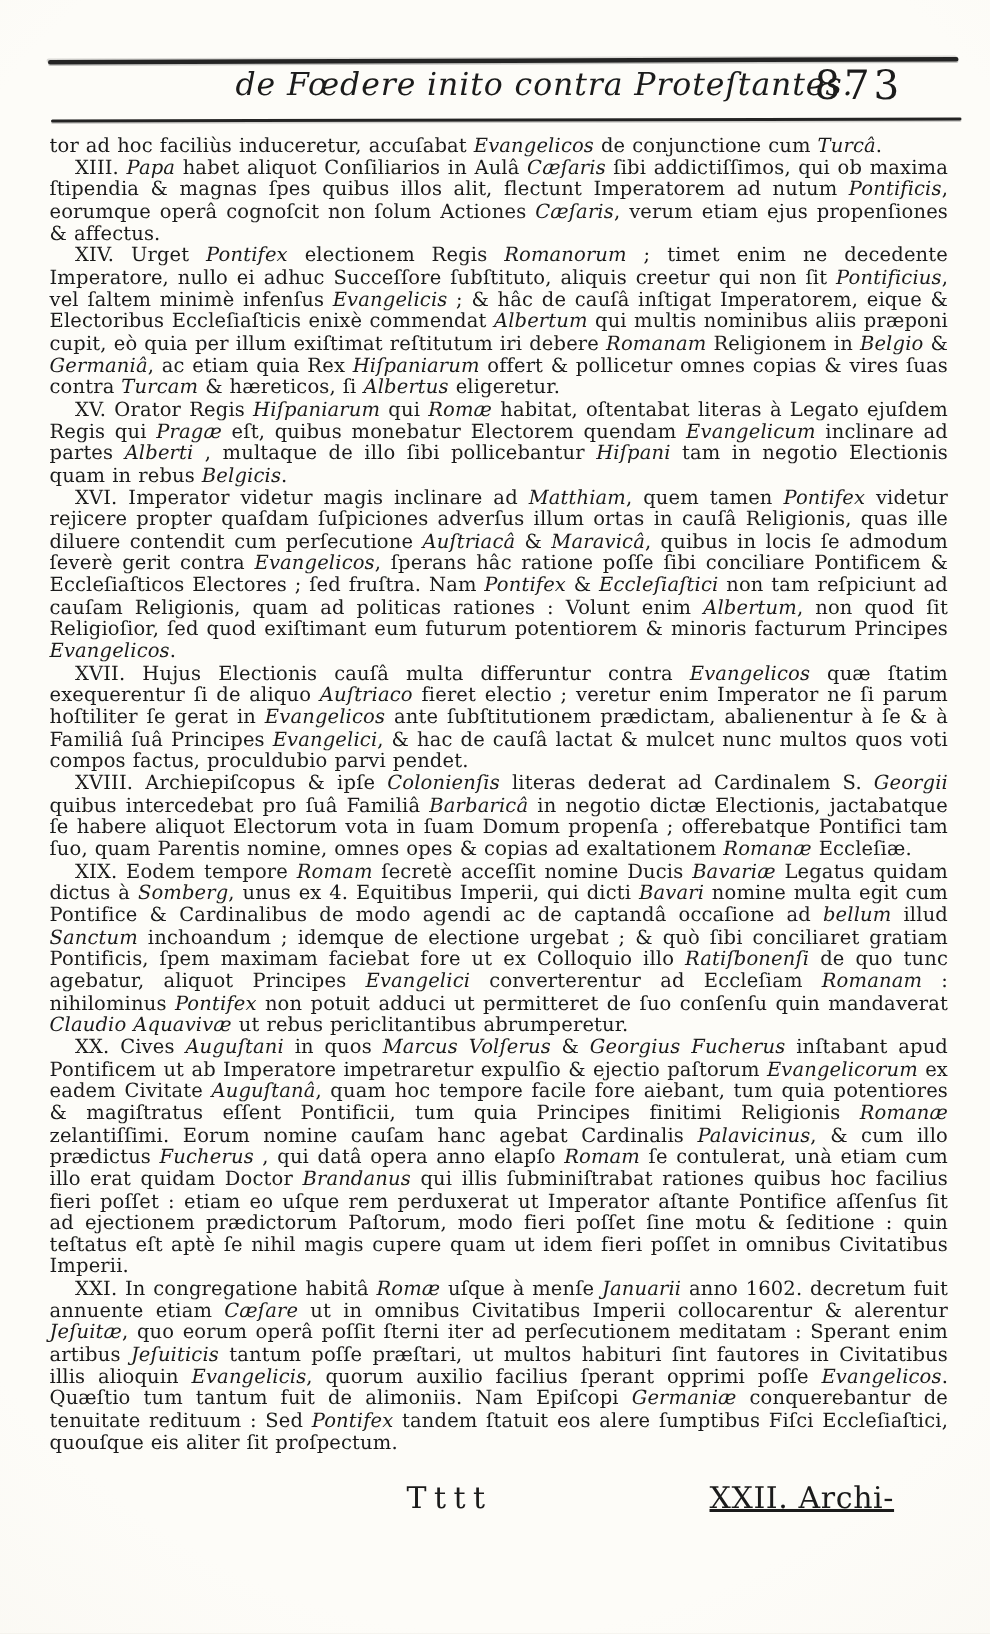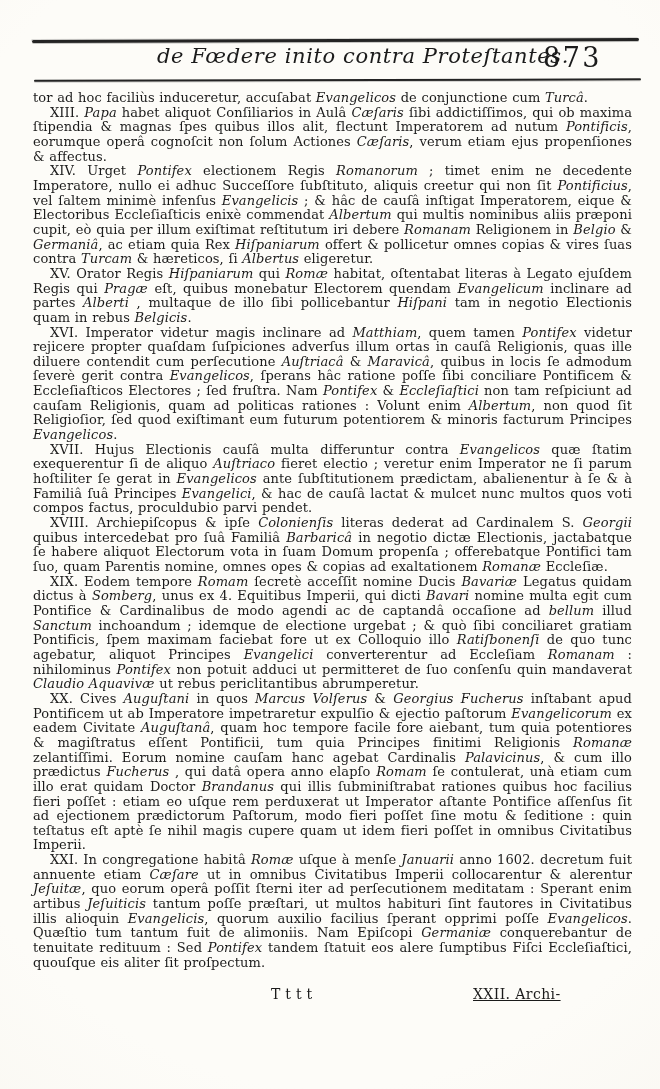--- a/index.html
+++ b/index.html
@@ -36,21 +36,21 @@
   .bodytext {
     position: absolute; left: 33px; top: 91px; width: 599px;
     font-size: 13px; line-height: 14.65px;
     text-align: justify; letter-spacing: 0.1px; word-spacing: 0.4px;
   }
   .bodytext p { margin: 0; text-indent: 17px; }
   .bodytext p.first { text-indent: 0; }
   .it { font-style: italic; }
   .footer {
     position: absolute; left: 33px; top: 986px; width: 599px; height: 20px;
-    font-size: 14px;
+    font-size: 20px;
   }
   .sig { position: absolute; left: 238px; letter-spacing: 5px; }
   .catchword { position: absolute; left: 440px; letter-spacing: 0.4px; text-decoration: underline; }
 </style>
 </head>
 <body>
 
 <div class="page">
   <div class="rule top"></div>
   <div class="title">de Fœdere inito contra Proteſtantes.</div>

